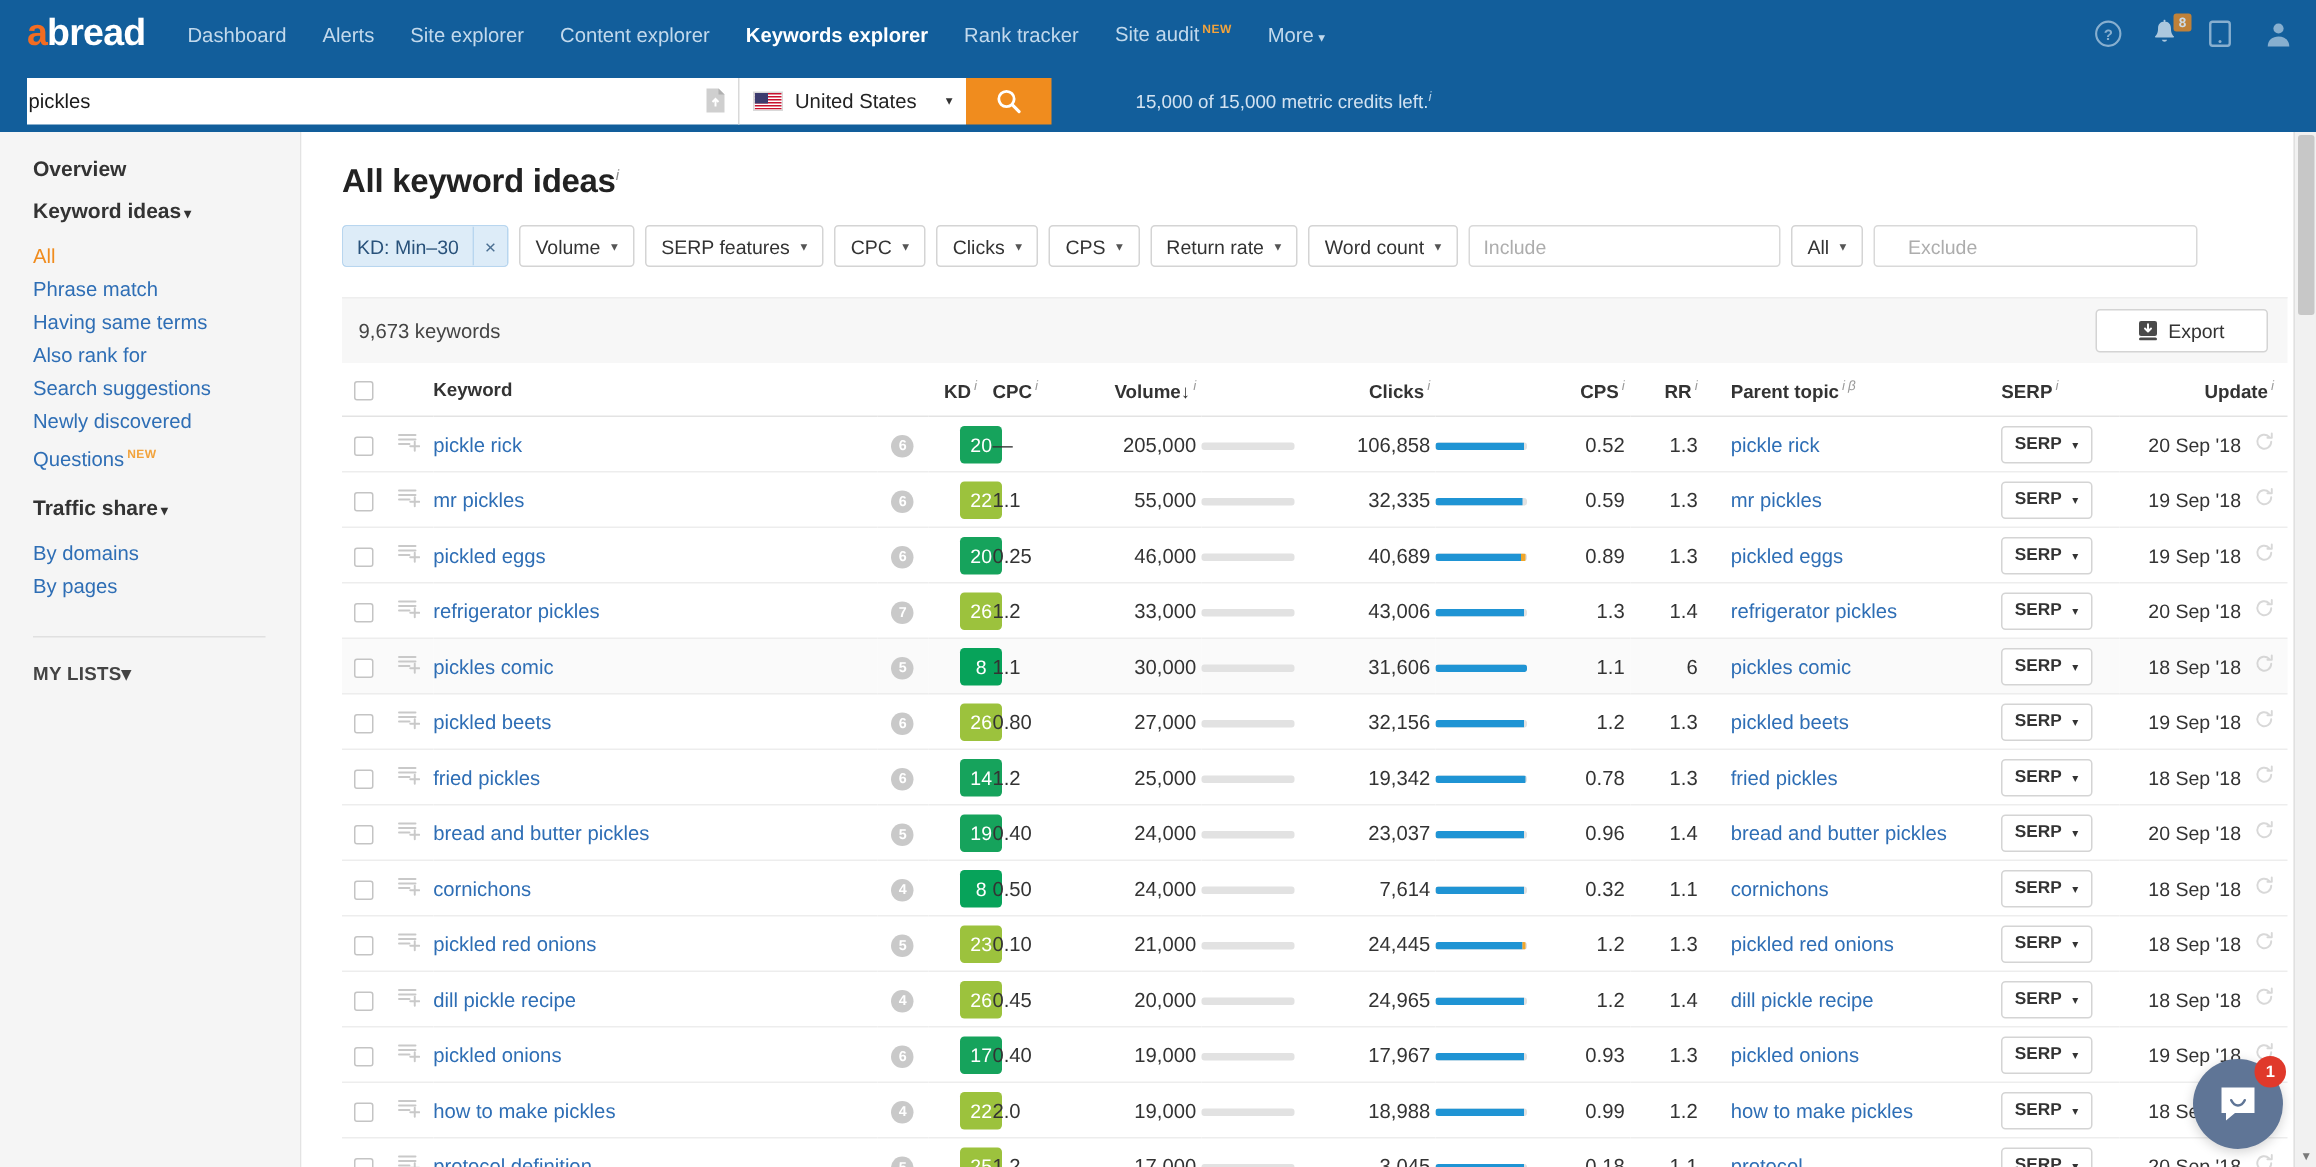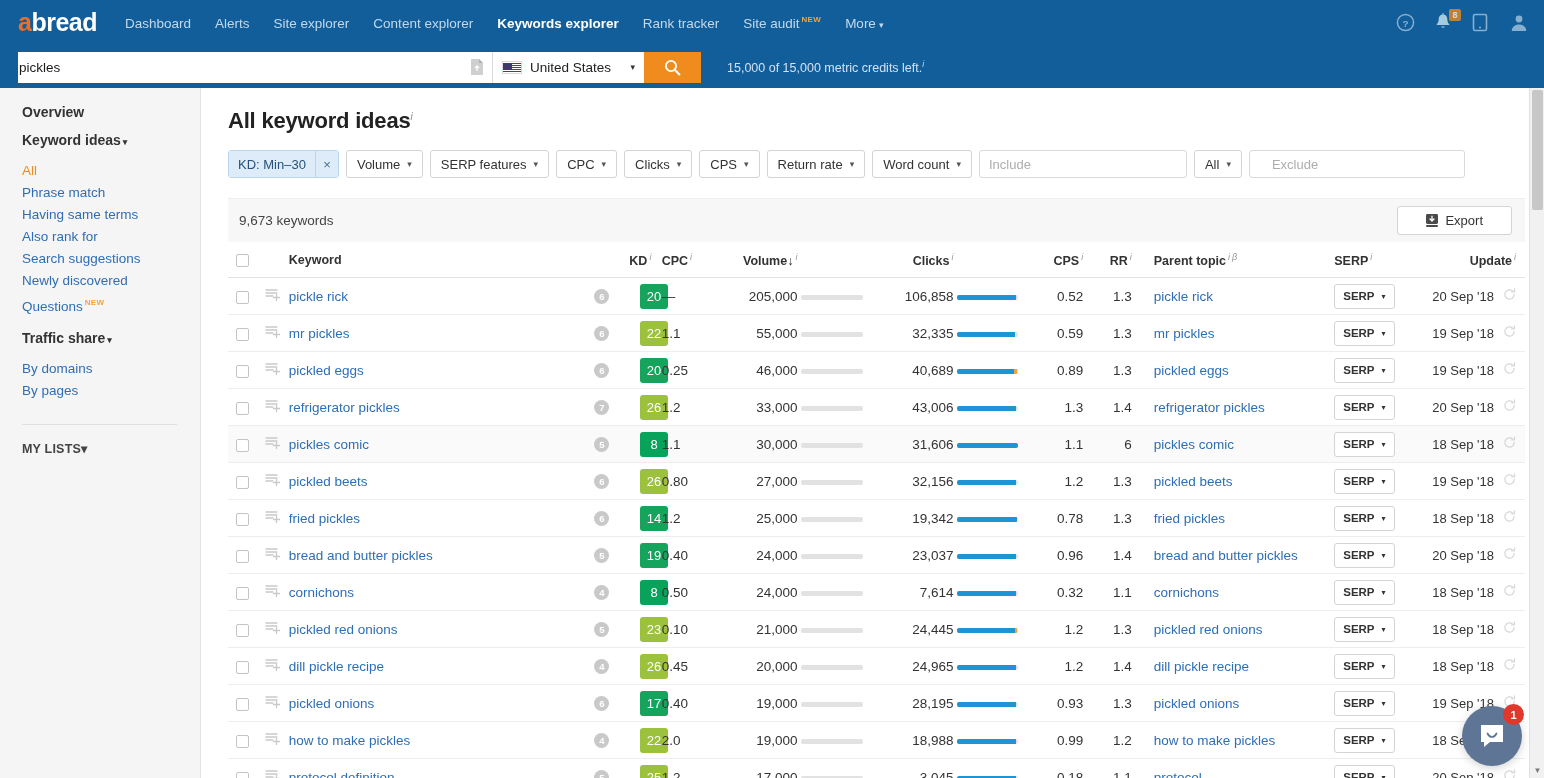--- a/index.html
+++ b/index.html
@@ -88,21 +88,21 @@
     border: 0.5px solid rgba(0,0,0,.15);
   }
   .country-label { font-size: 13.5px; color: #222; flex: 1; }
   .country-caret { font-size: 9px; color: #333; }
   .search-btn {
     width: 57px; background: #f08c1e;
     display: flex; align-items: center; justify-content: center;
     cursor: pointer;
   }
   .credits {
-    margin-left: 26px; color: #d2e2f1; font-size: 12.5px;
+    margin-left: 56px; color: #d2e2f1; font-size: 12.5px;
   }
   .credits sup { font-size: 9px; opacity: .85; font-style: italic; }
 
   
   .body-area {
     position: absolute; top: 88px; left: 0;
     width: 1544px; height: 690px;
     display: flex;
   }
   .sidebar {
@@ -849,21 +849,21 @@
                   <g stroke="#c9c9c9" stroke-width="1.3" stroke-linecap="round">
                     <path d="M11.5 6.5v6M8.5 9.5h6"></path>
                   </g>
                 </svg></span></td>
             <td class="c-kw"><span class="kwlink">pickled onions</span></td>
             <td class="c-sv"><span class="sv-circle">6</span></td>
             <td class="c-kd"><span class="kd-badge" style="background:#16a35c">17</span></td>
             <td class="c-cpc">0.40</td>
             <td class="c-vol">19,000</td>
             <td class="c-volbar"><span class="bar-track"><span class="bar-fill" style="width:60%"></span></span></td>
-            <td class="c-clk">28,195</td>
+            <td class="c-clk">17,967</td>
             <td class="c-clkbar"><span class="clicks-track"><span class="clicks-blue" style="width:96%"></span></span></td>
             <td class="c-cps">0.93</td>
             <td class="c-rr">1.3</td>
             <td class="c-pt"><span class="kwlink">pickled onions</span></td>
             <td class="c-serp"><span class="serp-btn">SERP<span class="cr">▾</span></span></td>
             <td class="c-upd"><span class="upd-wrap">
                 <span class="upd-date">19 Sep '18</span>
                 <span class="refresh-ic"><svg width="13" height="13" viewBox="0 0 14 14">
                     <path d="M12 7a5 5 0 11-1.6-3.7" fill="none" stroke="#b9b9b9" stroke-width="1.4" stroke-linecap="round"></path>
                     <path d="M12.4 1v3.1H9.3" fill="none" stroke="#b9b9b9" stroke-width="1.4" stroke-linecap="round" stroke-linejoin="round"></path>

